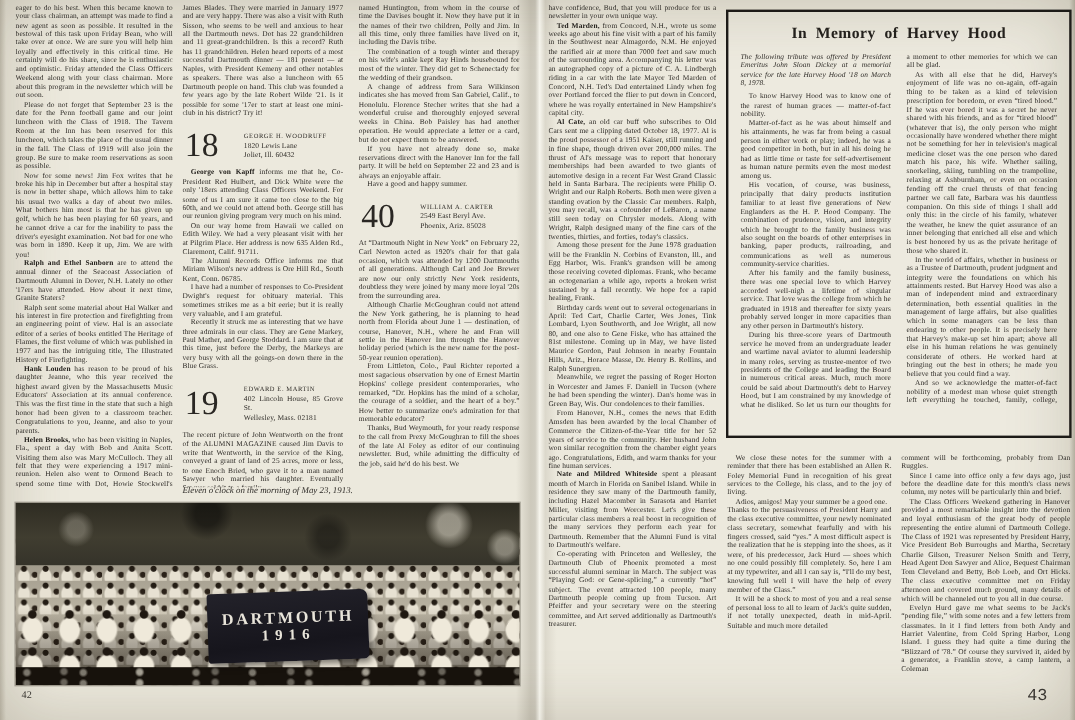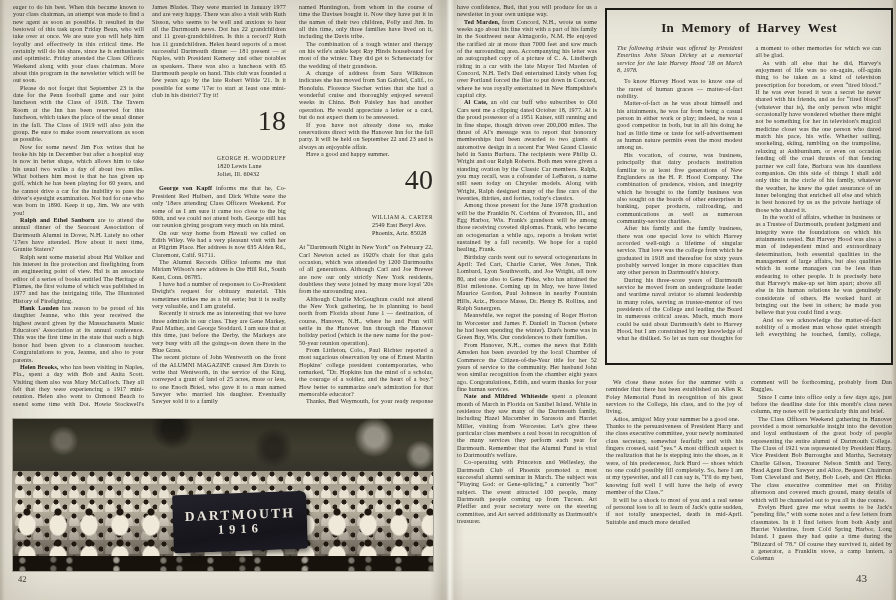--- a/index.html
+++ b/index.html
@@ -17,21 +17,21 @@
   .edge-left{position:absolute;left:0;top:0;width:5px;height:600px;background:linear-gradient(270deg,rgba(0,0,0,0),rgba(90,80,60,.25));}
 
   .col{
     position:absolute;font-size:6.15px;line-height:7.35px;text-align:justify;
     overflow:hidden;letter-spacing:.1px;
   }
   .col p{margin:0;text-indent:7px;}
   .col p.cont{text-indent:0;}
   .col b{font-weight:bold;color:#24211d;}
 
-  .sec{display:flex;gap:21px;margin:10px 0 7px 2px;text-indent:0;align-items:flex-end;flex-direction:column;}
+  .sec{display:flex;gap:21px;margin:10px 0 7px 2px;text-indent:0;align-items:center;}
   .sec .num{font-size:28px;line-height:23px;color:#2a2723;}
   .sec .addr{font-size:6.2px;line-height:8px;padding-top:1px;}
   .sec .addr .nm{font-size:5.4px;letter-spacing:.5px;}
 
   .caption{position:absolute;left:13px;top:404px;width:420px;height:13px;
     font-style:italic;font-size:7.4px;text-align:center;}
 
   .photo{position:absolute;left:13px;top:419px;width:420px;height:152px;background:#a59e8e;overflow:hidden;
     box-shadow:0 0 0 1px rgba(60,55,45,.35);}
   .trees{position:absolute;left:0;top:0;right:0;height:34%;
@@ -65,21 +65,21 @@
   .banner{position:absolute;left:38%;top:49%;width:32%;height:38%;
     background:linear-gradient(175deg,#23222a 0%,#16151c 70%,#1d1c24 100%);
     transform:rotate(-2deg);border-radius:3px 6px 4px 3px;
     box-shadow:2px 3px 5px rgba(10,8,5,.5);
     display:flex;flex-direction:column;align-items:center;justify-content:center;gap:2px;}
   .banner .bl1{color:#e9e5da;font-weight:bold;font-size:13.5px;letter-spacing:2.2px;line-height:13px;}
   .banner .bl2{color:#e9e5da;font-weight:bold;font-size:12.5px;letter-spacing:5px;line-height:12px;}
 
   .pageno{position:absolute;font-size:8.5px;color:#3a3732;}
   .pageno.pl{left:18px;top:574px;}
-  .pageno.pr{left:856px;top:572px;font-size:11px;}
+  .pageno.pr{left:856px;top:572px;font-size:14px;font-family:Liberation Mono, monospace;}
 
   .membox{position:absolute;left:605px;top:8px;width:288px;height:357px;
     border:2.5px solid #1c1a17;background:rgba(255,255,255,.06);
     box-sizing:border-box;padding:7px 10px 6px;overflow:hidden;}
   .memtitle{text-align:center;font-weight:bold;font-size:13px;letter-spacing:.4px;word-spacing:3.5px;
     margin:3px 0 9px;color:#24211d;}
   .memcols{column-count:2;column-gap:13px;height:300px;overflow:hidden;
     font-size:6.15px;line-height:7.35px;text-align:justify;letter-spacing:.1px;}
   .memcols p{margin:0;text-indent:7px;}
   .memcols p.cont{text-indent:0;}
@@ -107,20 +107,28 @@
           <div class="nm">GEORGE H. WOODRUFF</div>
           <div>1820 Lewis Lane</div>
           <div>Joliet, Ill. 60432</div>
         </div>
       </div>
       <p><b>George von Kapff</b> informs me that he, Co-President Red Hulbert, and Dick White were the only '18ers attending Class Officers Weekend. For some of us I am sure it came too close to the big 60th, and we could not attend both. George still has our reunion giving program very much on his mind.</p>
       <p>On our way home from Hawaii we called on Edith Wiley. We had a very pleasant visit with her at Pilgrim Place. Her address is now 635 Alden Rd., Claremont, Calif. 91711.</p>
       <p>The Alumni Records Office informs me that Miriam Wilson's new address is Ore Hill Rd., South Kent, Conn. 06785.</p>
       <p>I have had a number of responses to Co-President Dwight's request for obituary material. This sometimes strikes me as a bit eerie; but it is really very valuable, and I am grateful.</p>
       <p>Recently it struck me as interesting that we have three admirals in our class. They are Gene Markey, Paul Mather, and George Stoddard. I am sure that at this time, just before the Derby, the Markeys are very busy with all the goings-on down there in the Blue Grass.</p>
+      <div class="sec">
+        <div class="num">19</div>
+        <div class="addr">
+          <div class="nm">EDWARD E. MARTIN</div>
+          <div>402 Lincoln House, 85 Grove St.</div>
+          <div>Wellesley, Mass. 02181</div>
+        </div>
+      </div>
       <p class="cont">The recent picture of John Wentworth on the front of the ALUMNI MAGAZINE caused Jim Davis to write that Wentworth, in the service of the King, conveyed a grant of land of 25 acres, more or less, to one Enoch Bried, who gave it to a man named Sawyer who married his daughter. Eventually Sawyer sold it to a family</p>
     </div>
   <div class="col" style="left:299px;top:4px;width:134px;height:402px">
       <p class="cont">named Huntington, from whom in the course of time the Davises bought it. Now they have put it in the names of their two children, Polly and Jim. In all this time, only three families have lived on it, including the Davis tribe.</p>
       <p>The combination of a tough winter and therapy on his wife's ankle kept Ray Hinds housebound for most of the winter. They did get to Schenectady for the wedding of their grandson.</p>
       <p>A change of address from Sara Wilkinson indicates she has moved from San Gabriel, Calif., to Honolulu. Florence Stecher writes that she had a wonderful cruise and thoroughly enjoyed several weeks in China. Bob Paisley has had another operation. He would appreciate a letter or a card, but do not expect them to be answered.</p>
       <p>If you have not already done so, make reservations direct with the Hanover Inn for the fall party. It will be held on September 22 and 23 and is always an enjoyable affair.</p>
       <p>Have a good and happy summer.</p>
       <div class="sec">
         <div class="num">40</div>
@@ -129,20 +137,21 @@
           <div>2549 East Beryl Ave.</div>
           <div>Phoenix, Ariz. 85028</div>
         </div>
       </div>
       <p class="cont">At “Dartmouth Night in New York” on February 22, Carl Newton acted as 1920's chair for that gala occasion, which was attended by 1200 Dartmouths of all generations. Although Carl and Joe Brewer are now our only strictly New York residents, doubtless they were joined by many more loyal '20s from the surrounding area.</p>
       <p>Although Charlie McGoughran could not attend the New York gathering, he is planning to head north from Florida about June 1 — destination, of course, Hanover, N.H., where he and Fran will settle in the Hanover Inn through the Hanover holiday period (which is the new name for the post-50-year reunion operation).</p>
       <p>From Littleton, Colo., Paul Richter reported a most sagacious observation by one of Ernest Martin Hopkins' college president contemporaries, who remarked, “Dr. Hopkins has the mind of a scholar, the courage of a soldier, and the heart of a boy.” How better to summarize one's admiration for that memorable educator?</p>
       <p>Thanks, Bud Weymouth, for your ready response to the call from Prexy McGoughran to fill the shoes of the late Al Foley as editor of our continuing newsletter. Bud, while admitting the difficulty of the job, said he'd do his best. We</p>
     </div>
 
+  <div class="caption">Eleven o'clock on the morning of May 23, 1913.</div>
 
   <div class="photo">
     <div class="crowd"></div>
     <div class="trees"></div>
     <div class="front"></div>
     <div class="ground"></div>
     <div class="banner">
       <div class="bl1">DARTMOUTH</div>
       <div class="bl2">1916</div>
     </div>
@@ -158,21 +167,21 @@
       <p><b>Al Cate,</b> an old car buff who subscribes to Old Cars sent me a clipping dated October 18, 1977. Al is the proud possessor of a 1951 Kaiser, still running and in fine shape, though driven over 200,000 miles. The thrust of Al's message was to report that honorary memberships had been awarded to two giants of automotive design in a recent Far West Grand Classic held in Santa Barbara. The recipients were Philip O. Wright and our Ralph Roberts. Both men were given a standing ovation by the Classic Car members. Ralph, you may recall, was a cofounder of LeBaron, a name still seen today on Chrysler models. Along with Wright, Ralph designed many of the fine cars of the twenties, thirties, and forties, today's classics.</p>
       <p>Among those present for the June 1978 graduation will be the Franklin N. Corbins of Evanston, Ill., and Egg Harbor, Wis. Frank's grandson will be among those receiving coveted diplomas. Frank, who became an octogenarian a while ago, reports a broken wrist sustained by a fall recently. We hope for a rapid healing, Frank.</p>
       <p>Birthday cards went out to several octogenarians in April: Ted Cart, Charlie Carter, Wes Jones, Tink Lombard, Lyon Southworth, and Joe Wright, all now 80, and one also to Gene Fiske, who has attained the 81st milestone. Coming up in May, we have listed Maurice Gordon, Paul Johnson in nearby Fountain Hills, Ariz., Horace Masse, Dr. Henry B. Rollins, and Ralph Sunergren.</p>
       <p>Meanwhile, we regret the passing of Roger Horton in Worcester and James F. Daniell in Tucson (where he had been spending the winter). Dan's home was in Green Bay, Wis. Our condolences to their families.</p>
       <p>From Hanover, N.H., comes the news that Edith Amsden has been awarded by the local Chamber of Commerce the Citizen-of-the-Year title for her 52 years of service to the community. Her husband John won similar recognition from the chamber eight years ago. Congratulations, Edith, and warm thanks for your fine human services.</p>
       <p><b>Nate and Mildred Whiteside</b> spent a pleasant month of March in Florida on Sanibel Island. While in residence they saw many of the Dartmouth family, including Hazel Macomber in Sarasota and Harriet Miller, visiting from Worcester. Let's give these particular class members a real boost in recognition of the many services they perform each year for Dartmouth. Remember that the Alumni Fund is vital to Dartmouth's welfare.</p>
       <p>Co-operating with Princeton and Wellesley, the Dartmouth Club of Phoenix promoted a most successful alumni seminar in March. The subject was “Playing God: or Gene-splicing,” a currently “hot” subject. The event attracted 100 people, many Dartmouth people coming up from Tucson. Art Pfeiffer and your secretary were on the steering committee, and Art served additionally as Dartmouth's treasurer.</p>
     </div>
 
   <div class="membox">
-    <div class="memtitle">In Memory of Harvey West</div>
+    <div class="memtitle">In Memory of Harvey Hood</div>
     <div class="memcols">
         <p class="cont it">The following tribute was offered by President Emeritus John Sloan Dickey at a memorial service for the late Harvey Hood '18 on March 8, 1978.</p>
         <p>To know Harvey Hood was to know one of the rarest of human graces — matter-of-fact nobility.</p>
         <p>Matter-of-fact as he was about himself and his attainments, he was far from being a casual person in either work or play; indeed, he was a good competitor in both, but in all his doing he had as little time or taste for self-advertisement as human nature permits even the most modest among us.</p>
         <p>His vocation, of course, was business, principally that dairy products institution familiar to at least five generations of New Englanders as the H. P. Hood Company. The combination of prudence, vision, and integrity which he brought to the family business was also sought on the boards of other enterprises in banking, paper products, railroading, and communications as well as numerous community-service charities.</p>
         <p>After his family and the family business, there was one special love to which Harvey accorded well-nigh a lifetime of singular service. That love was the college from which he graduated in 1918 and thereafter for sixty years probably served longer in more capacities than any other person in Dartmouth's history.</p>
         <p>During his three-score years of Dartmouth service he moved from an undergraduate leader and wartime naval aviator to alumni leadership in many roles, serving as trustee-mentor of two presidents of the College and leading the Board in numerous critical areas. Much, much more could be said about Dartmouth's debt to Harvey Hood, but I am constrained by my knowledge of what he disliked. So let us turn our thoughts for a moment to other memories for which we can all be glad.</p>
         <p>As with all else that he did, Harvey's enjoyment of life was no on-again, off-again thing to be taken as a kind of television prescription for boredom, or even “tired blood.” If he was ever bored it was a secret he never shared with his friends, and as for “tired blood” (whatever that is), the only person who might occasionally have wondered whether there might not be something for her in television's magical medicine closet was the one person who dared match his pace, his wife. Whether sailing, snorkeling, skiing, tumbling on the trampoline, relaxing at Ashburnham, or even on occasion fending off the cruel thrusts of that fencing partner we call fate, Barbara was his dauntless companion. On this side of things I shall add only this: in the circle of his family, whatever the weather, he knew the quiet assurance of an inner belonging that enriched all else and which is best honored by us as the private heritage of those who shared it.</p>
         <p>In the world of affairs, whether in business or as a Trustee of Dartmouth, prudent judgment and integrity were the foundations on which his attainments rested. But Harvey Hood was also a man of independent mind and extraordinary determination, both essential qualities in the management of large affairs, but also qualities which in some managers can be less than endearing to other people. It is precisely here that Harvey's make-up set him apart; above all else in his human relations he was genuinely considerate of others. He worked hard at bringing out the best in others; he made you believe that you could find a way.</p>
         <p>And so we acknowledge the matter-of-fact nobility of a modest man whose quiet strength left everything he touched, family, college, community, and business, the better for his being here. A teacher by example, from whom it was a pleasure to learn. Of such a man it can truly be said: his life is a monument.</p>

